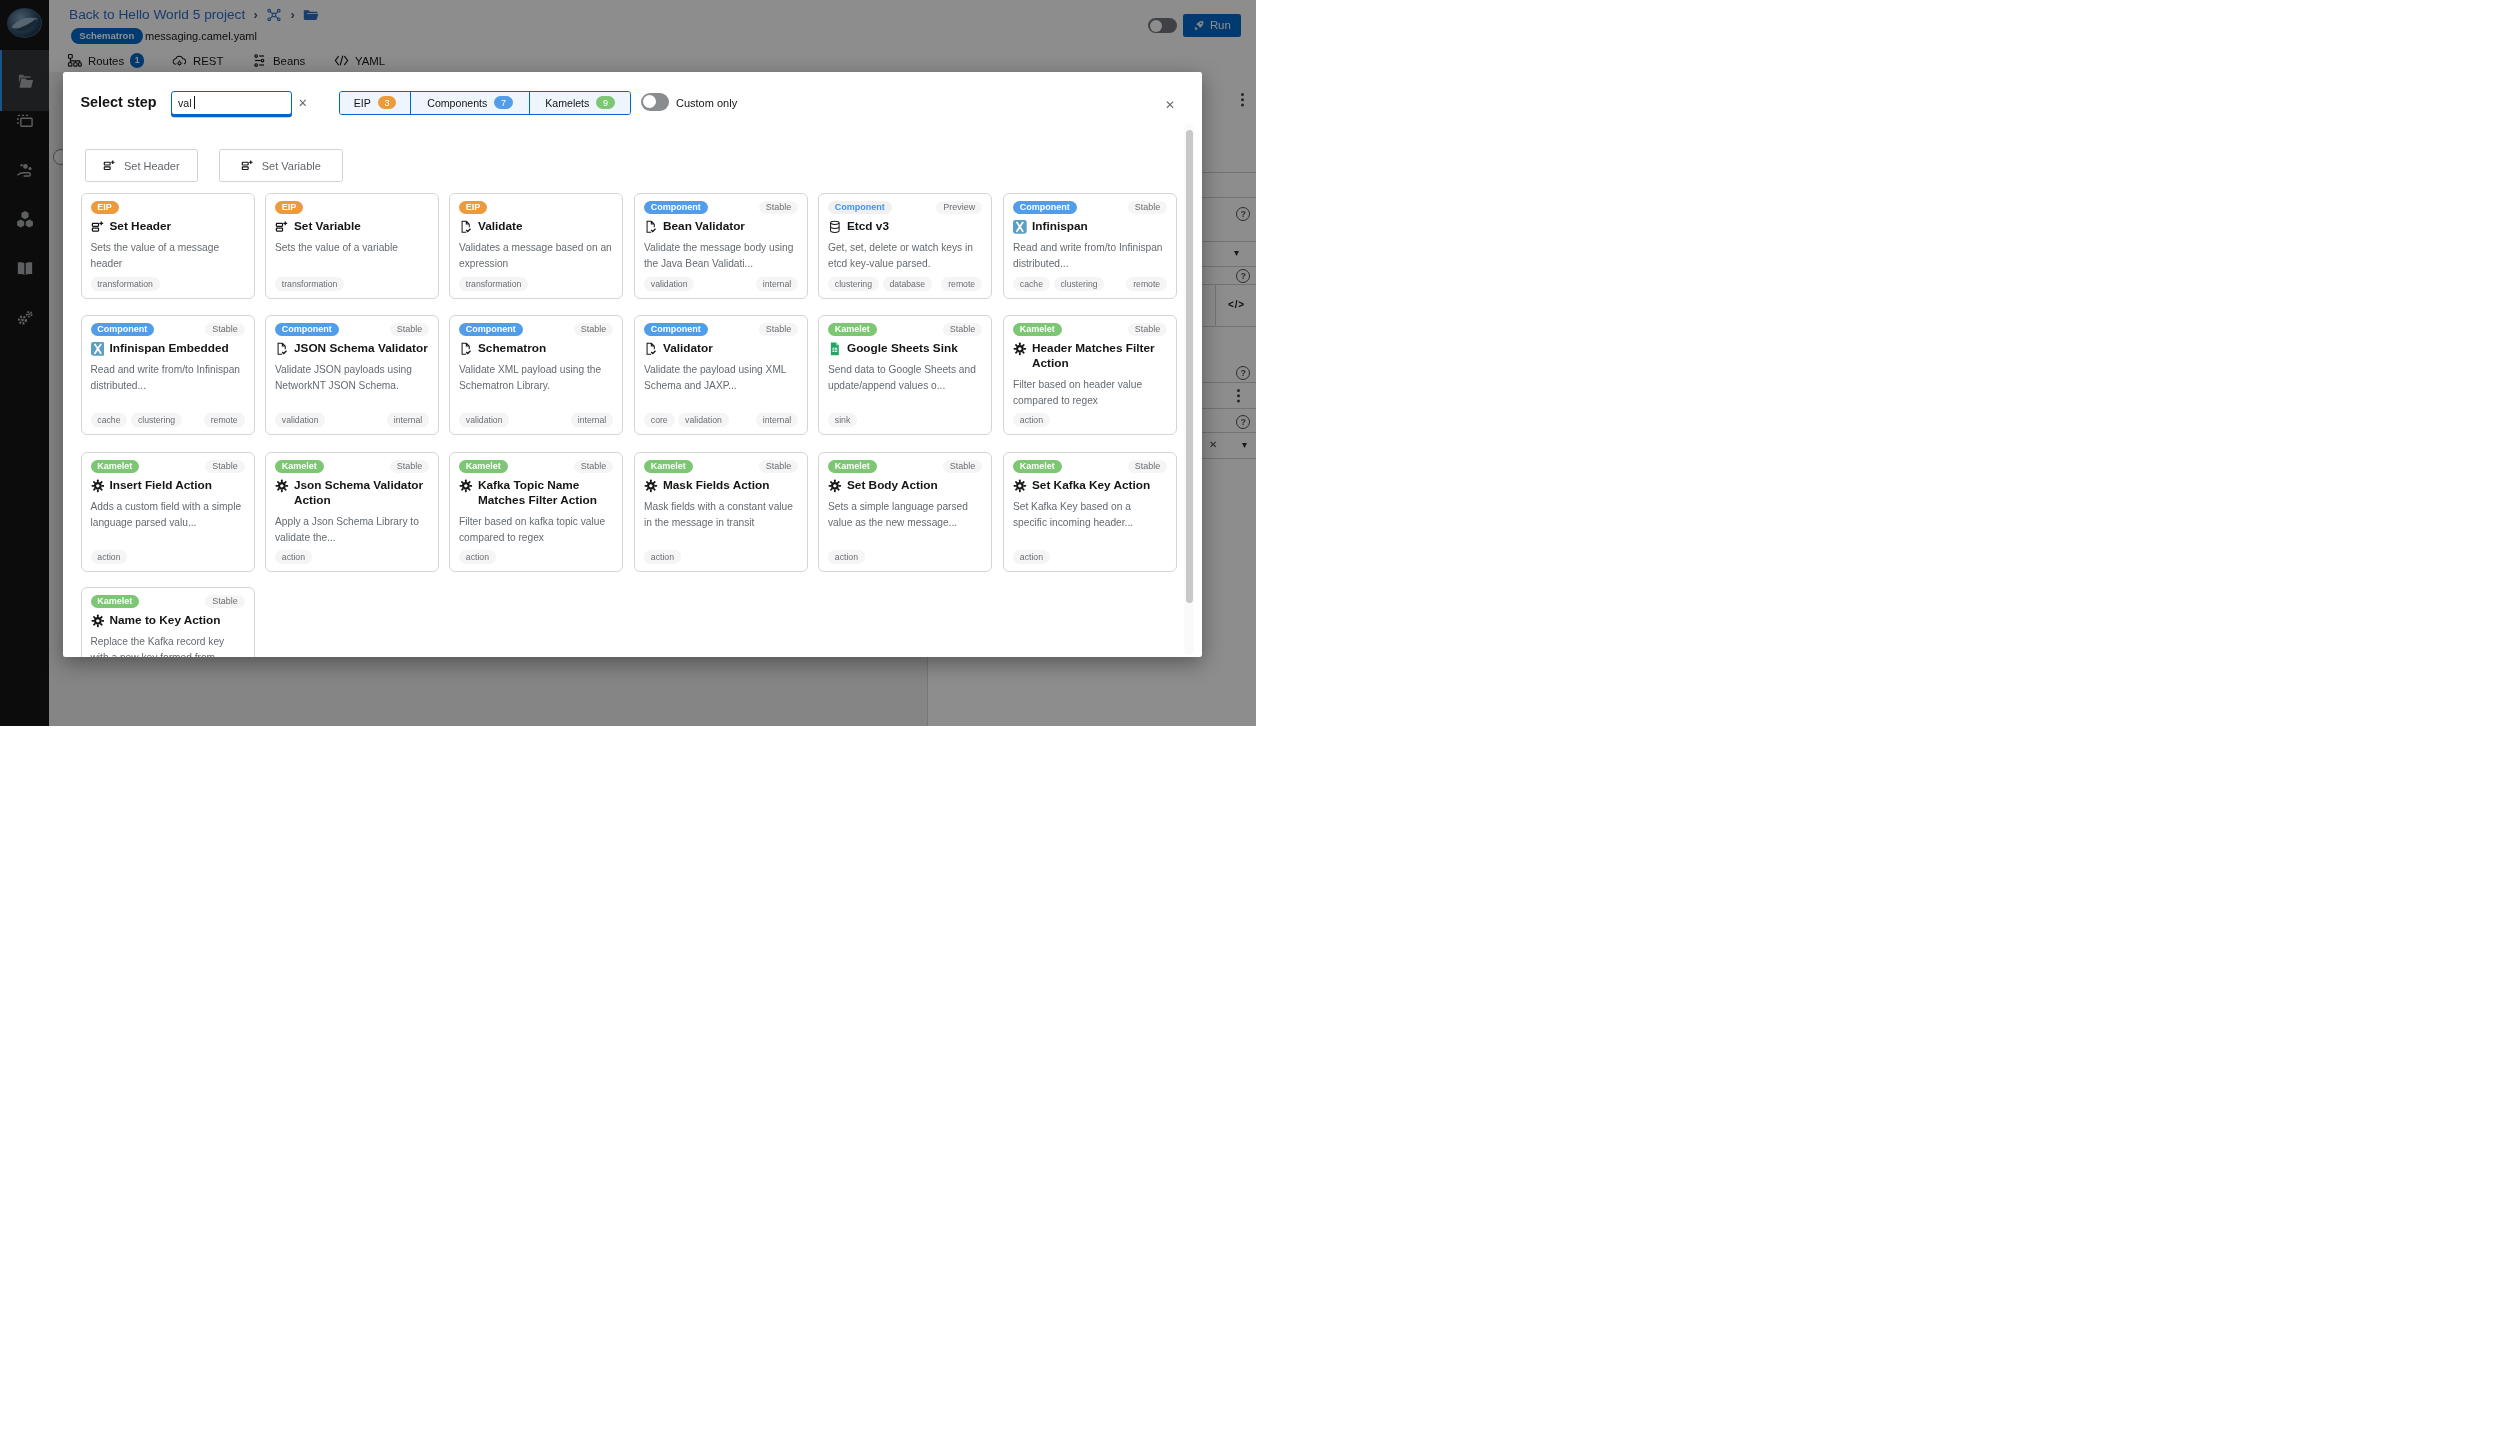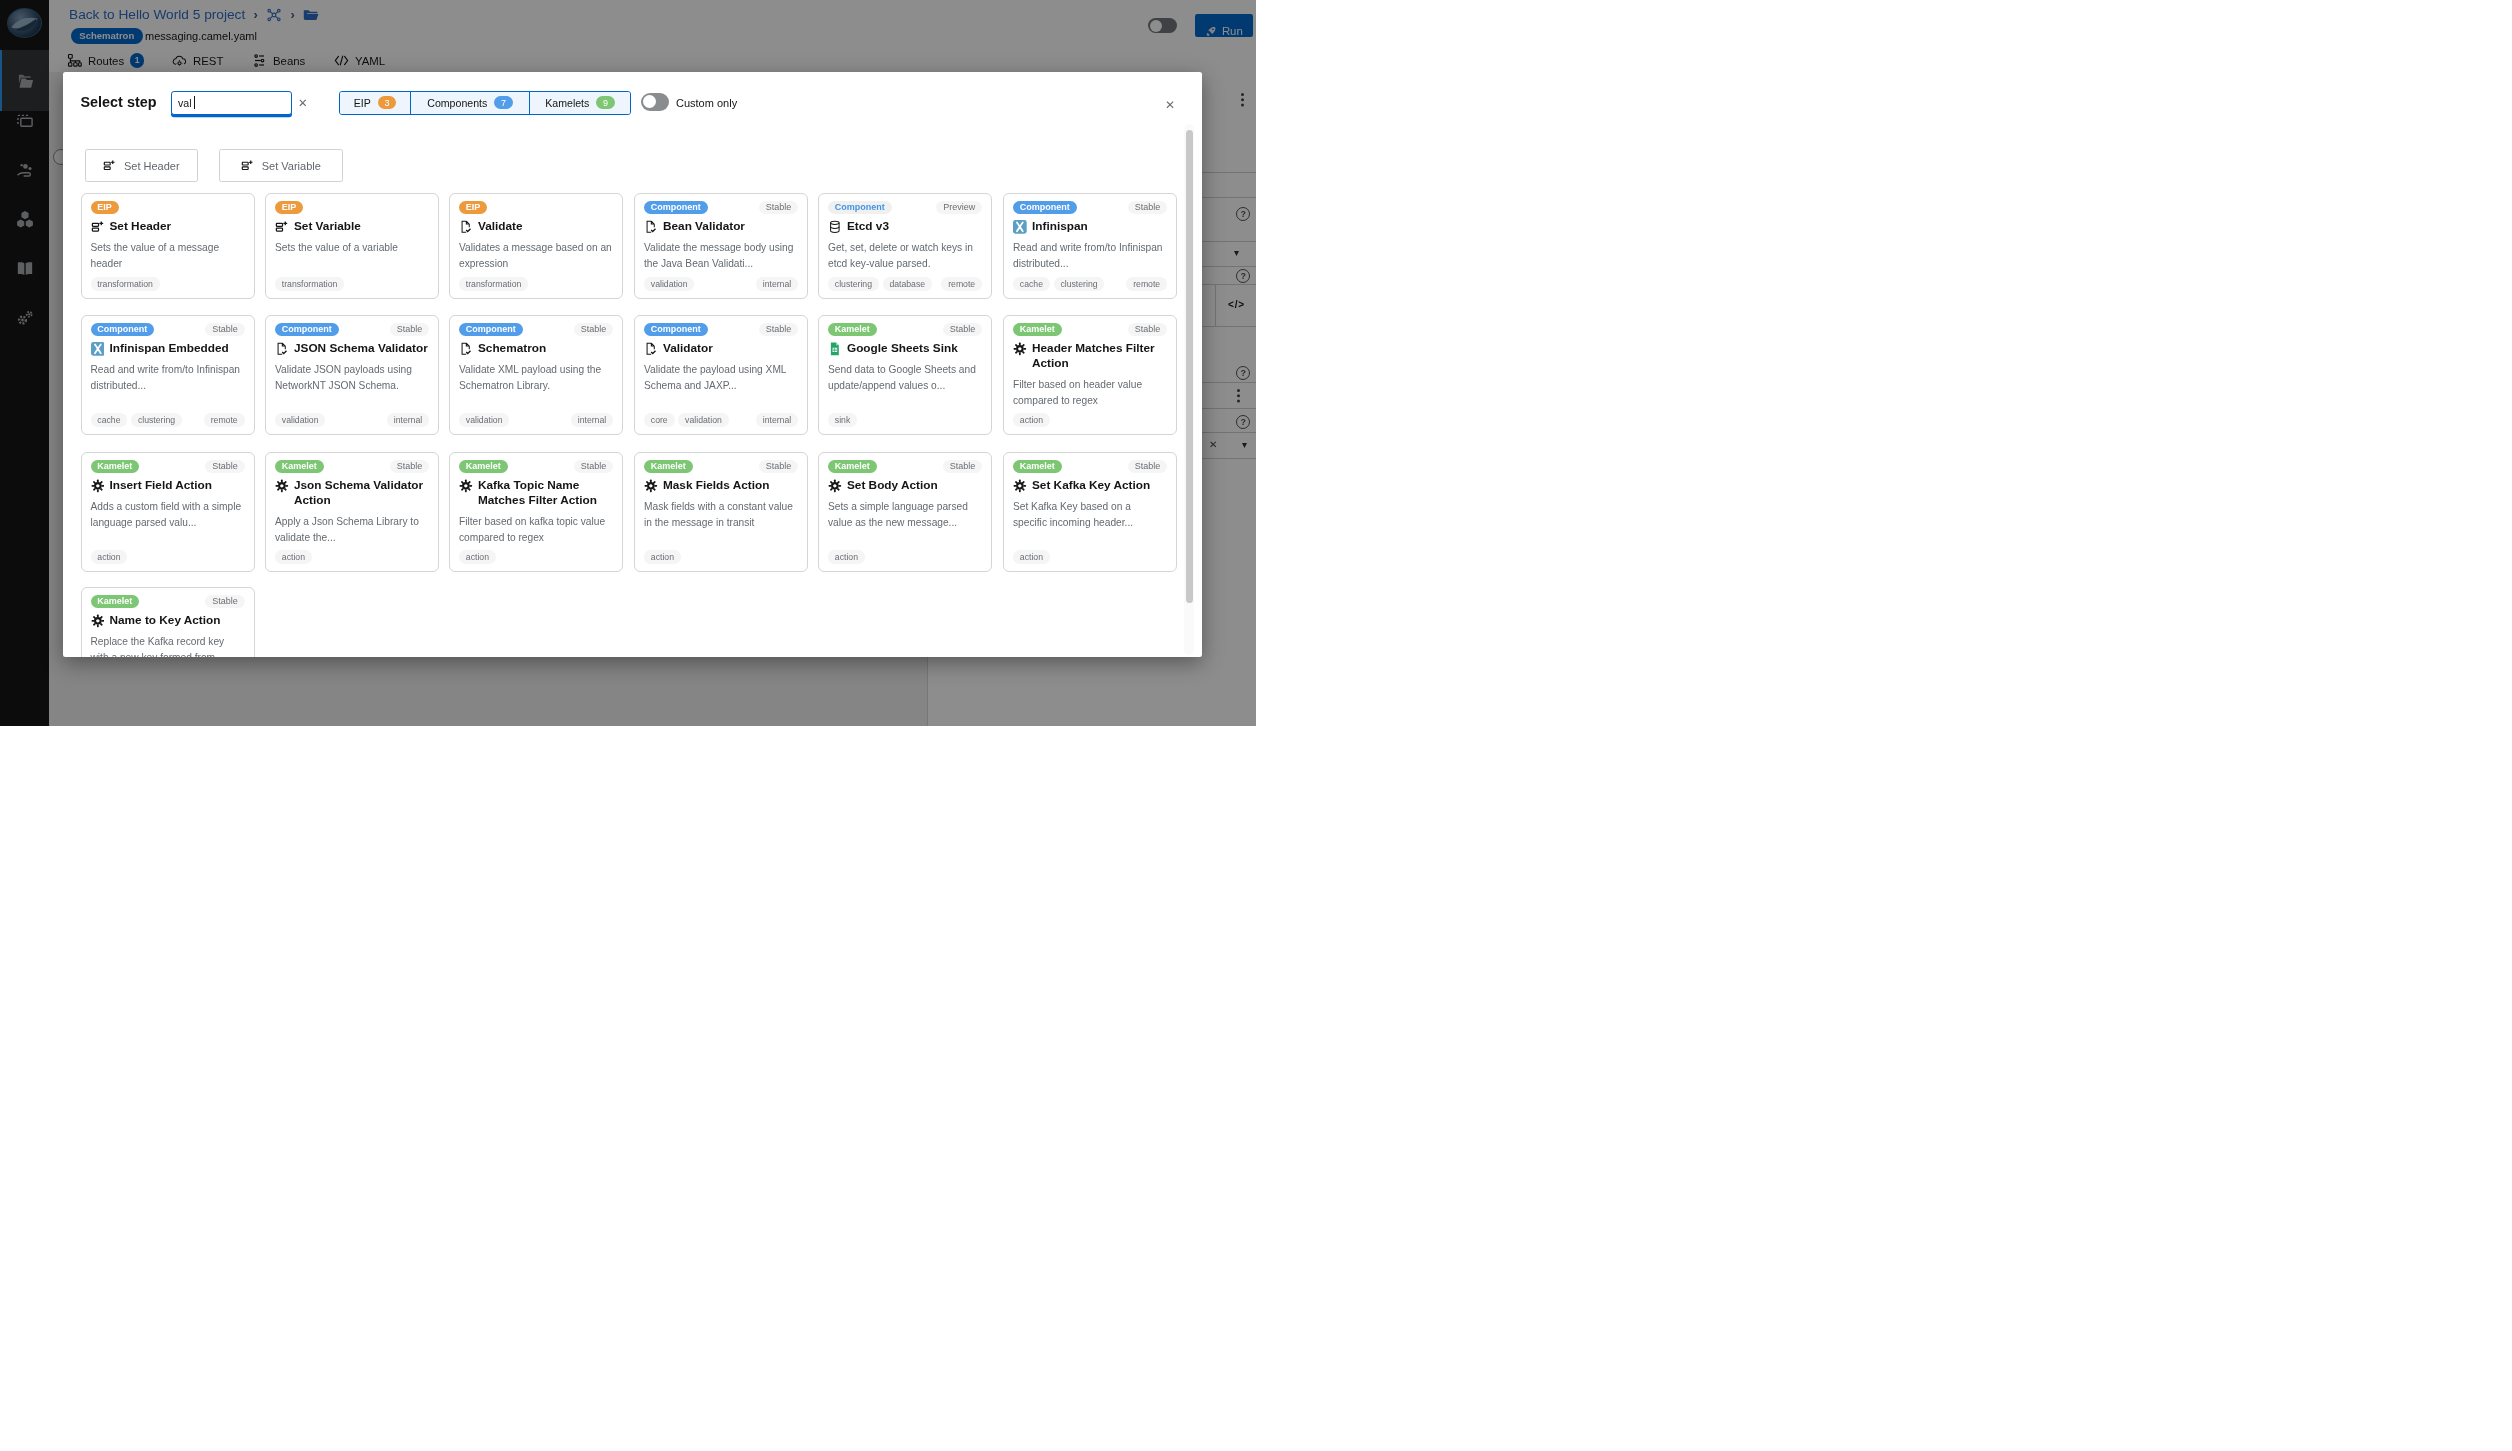--- a/index.html
+++ b/index.html
@@ -30,22 +30,22 @@
   .badge-integration { position:absolute; left:22px; top:28px; background:#0066cc; color:#fff;
       font-size:9.5px; font-weight:700; padding:2.3px 8.3px; border-radius:9px; }
   .filename { position:absolute; left:96px; top:30px; font-size:11px; color:#151515; }
   .tabs { position:absolute; left:0; top:49px; height:23px; width:100%; }
   .tab { position:absolute; top:0; height:23px; display:flex; align-items:center; gap:6px; font-size:11.4px; color:#151515; cursor:pointer; }
   .tab .ic { width:15px; height:15px; color:#151515; }
   .tab-badge { width:14.4px; height:14.4px; border-radius:50%; background:#0066cc; color:#fff; font-size:8.7px; font-weight:700;
       display:flex; align-items:center; justify-content:center; }
   .top-toggle { position:absolute; right:79px; top:18px; width:29px; height:15px; border-radius:7.6px; background:#72767b; }
   .top-toggle .knob { position:absolute; left:1.5px; top:1.5px; width:12px; height:12px; border-radius:50%; background:#fff; }
-  .run-btn { position:absolute; right:3px; top:13.7px; width:58px; height:23.5px; background:#0066cc; border:none; border-radius:2.3px;
-      color:#fff; font-size:11.4px; display:flex; align-items:flex-end; justify-content:center; gap:5.3px; cursor:pointer;
+  .run-btn { position:absolute; right:15px; top:13.7px; width:58px; height:23.5px; background:#0066cc; border:none; border-radius:2.3px;
+      color:#fff; font-size:11.4px; display:flex; align-items:center; justify-content:center; gap:5.3px; cursor:pointer;
       font-family:inherit; }
   .run-btn .ic { width:11.4px; height:11.4px; color:#e8ecf2; }
 
   
   .canvas { position:absolute; left:49px; top:72px; right:0; bottom:0; background:#f1f1f1; }
   .right-panel { position:absolute; left:927px; top:72px; right:0; bottom:0; background:#fff; border-left:0.8px solid #d7d7d7; }
   .rp-line { position:absolute; left:0; right:0; height:0; border-top:0.8px solid #cfcfcf; }
   .kebab { width:3px; height:3px; border-radius:50%; background:#3f4246; box-shadow:0 5.3px 0 #3f4246, 0 10.6px 0 #3f4246; }
   .help { position:absolute; width:14.4px; height:14.4px; border:1.5px solid #4d5156; border-radius:50%; color:#4d5156;
       font-size:9px; font-weight:700; display:flex; align-items:center; justify-content:center; }

